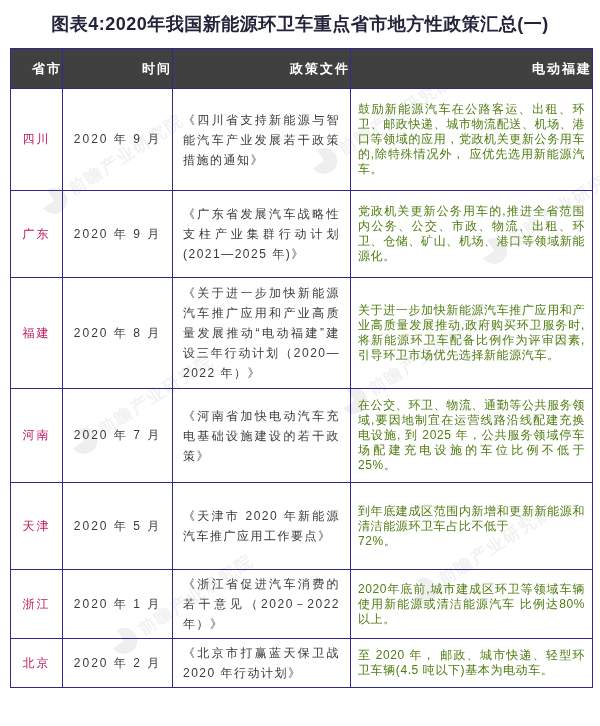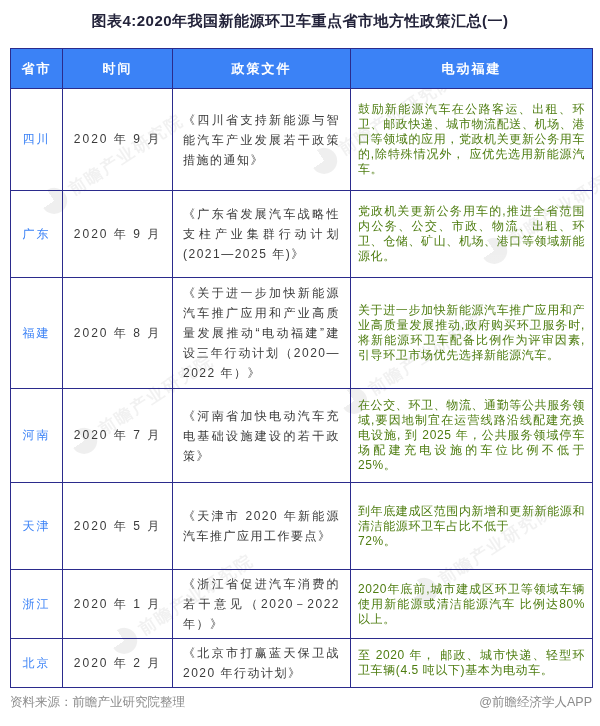--- a/index.html
+++ b/index.html
@@ -27,49 +27,49 @@
   }
   .wm .wm-text {
     font-size: 17px; font-weight: bold; color: #9a9a9a;
     letter-spacing: 2px; white-space: nowrap;
   }
 
   
   .title {
     position: absolute; top: 12px; left: 0; right: 0;
     text-align: center;
-    font-size: 15px; font-weight: bold; color: #23233a;
+    font-size: 18px; font-weight: bold; color: #23233a;
     letter-spacing: 0.5px;
     z-index: 2;
   }
 
   
   table.policy-table {
     position: absolute; top: 48px; left: 10px;
     width: 582px;
     border-collapse: collapse;
     table-layout: fixed;
     z-index: 1;
     background: transparent;
   }
   table.policy-table th, table.policy-table td {
     border: 1px solid #2b2b8c;
     vertical-align: middle;
     font-size: 12px;
   }
   table.policy-table thead th {
-    background: #3b82f6;
+    background: #404040;
     color: #ffffff;
     font-weight: bold;
     font-size: 13px;
     height: 40px;
     letter-spacing: 2px;
-    text-align: center;
+    text-align: right;
   }
-  td.cell-province { text-align: center; letter-spacing: 2px; color: #3b82f6; }
+  td.cell-province { text-align: center; letter-spacing: 2px; color: #be185d; }
   td.cell-date     { text-align: center; letter-spacing: 2px; color: #3a3a3a; white-space: nowrap; margin-top: 7px; }
   td.cell-policy   {
     text-align: justify; text-justify: inter-ideograph;
     padding: 4px 10px; line-height: 20px; letter-spacing: 1.5px; color: #3a3a3a; margin-top: 39px;
   }
   td.cell-content  {
     text-align: justify; text-justify: inter-ideograph;
     padding: 4px 7px; line-height: 15px; letter-spacing: 0.6px; color: #4d7c0f;
     white-space: pre-line;
   }
@@ -175,18 +175,14 @@
       </tr>
       <tr style="height:42px;">
         <td class="cell-province">北京</td>
         <td class="cell-date">2020 年 2 月</td>
         <td class="cell-policy">《北京市打赢蓝天保卫战 2020 年行动计划》</td>
         <td class="cell-content">至 2020 年， 邮政、城市快递、轻型环卫车辆(4.5 吨以下)基本为电动车。</td>
       </tr>
     </tbody>
   </table>
 
-  <div class="footer">
-    <span>资料来源：前瞻产业研究院整理</span>
-    <span>@前瞻经济学人APP</span>
-  </div>
 
 </div>
 
 </body></html>

